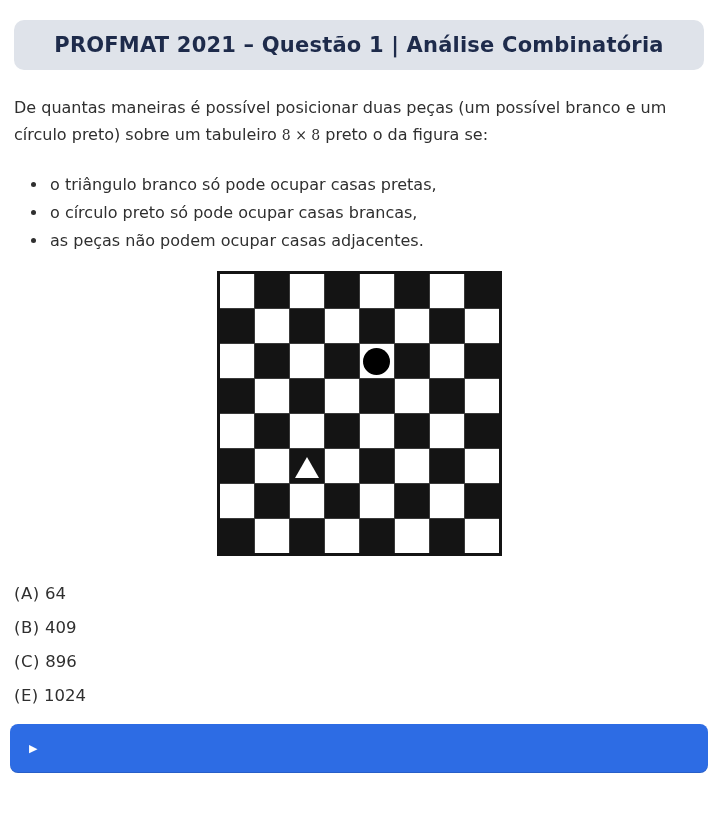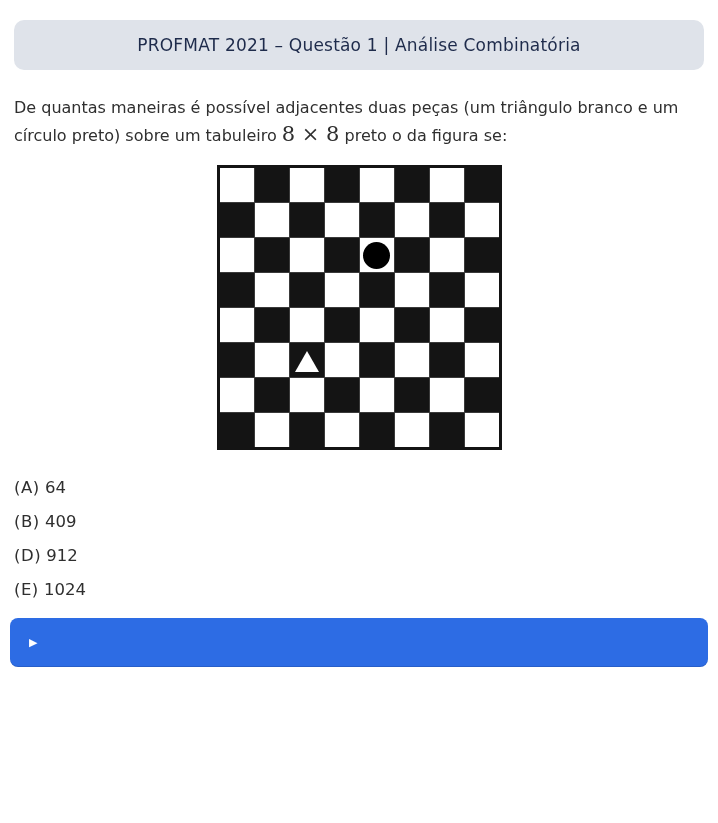--- a/index.html
+++ b/index.html
@@ -22,33 +22,33 @@
   .page{width:718px;height:823px;position:relative;}
 
   .banner{
     margin:20px 14px 0;
     height:50px;
     background:var(--banner-bg);
     border-radius:10px;
     display:flex;align-items:center;justify-content:center;
   }
   .banner h1{
-    font-size:17px;font-weight:normal;
+    font-size:21px;font-weight:bold;
     color:var(--title-text);
     letter-spacing:0.2px;
   }
 
   .question{
     margin:24px 14px 0;
     max-width:692px;
     font-size:16px;line-height:27px;
   }
   .math{
     font-family:"DejaVu Serif","Liberation Serif",serif;
-    font-size:21px;
+    font-size:14px;
   }
 
   .conditions{
     margin:22px 14px 0;
     padding-left:34px;
     list-style:disc;
   }
   .conditions li{
     font-size:16px;line-height:28px;
     padding-left:2px;
@@ -114,22 +114,27 @@
 </style>
 </head>
 <body>
 
 <div class="page">
 
   <div class="banner">
     <h1>PROFMAT 2021 – Questão 1 | Análise Combinatória</h1>
   </div>
 
-  <p class="question"><span>De quantas maneiras é possível adjacentes duas peças (um triângulo branco e um círculo preto) sobre um tabuleiro </span><span class="math">8 × 8</span><span> preto o da figura se:</span></p>
-
+  <p class="question"><span>De quantas maneiras é possível posicionar duas peças (um possível branco e um círculo preto) sobre um tabuleiro </span><span class="math">8 × 8</span><span> preto o da figura se:</span></p>
+
+  <ul class="conditions">
+    <li>o triângulo branco só pode ocupar casas pretas,</li>
+    <li>o círculo preto só pode ocupar casas brancas,</li>
+    <li>as peças não podem ocupar casas adjacentes.</li>
+  </ul>
 
   <div class="board-wrap">
     <div class="board" id="board">
         <div class="cell w"></div>
         <div class="cell b"></div>
         <div class="cell w"></div>
         <div class="cell b"></div>
         <div class="cell w"></div>
         <div class="cell b"></div>
         <div class="cell w"></div>
@@ -193,21 +198,21 @@
         <div class="cell b"></div>
         <div class="cell w"></div>
         <div class="cell b"></div>
         <div class="cell w"></div>
       </div>
   </div>
 
   <div class="options">
     <div class="option"><span class="letter">(A)</span> <span>64</span></div>
     <div class="option"><span class="letter">(B)</span> <span>409</span></div>
-    <div class="option"><span class="letter">(D)</span> <span>912</span></div>
+    <div class="option"><span class="letter">(C)</span> <span>896</span></div>
     <div class="option"><span class="letter">(E)</span> <span>1024</span></div>
   </div>
 
   <button class="solution-btn">
     <span class="arrow">▶</span>
   </button>
 
 </div>
 
 </body></html>

